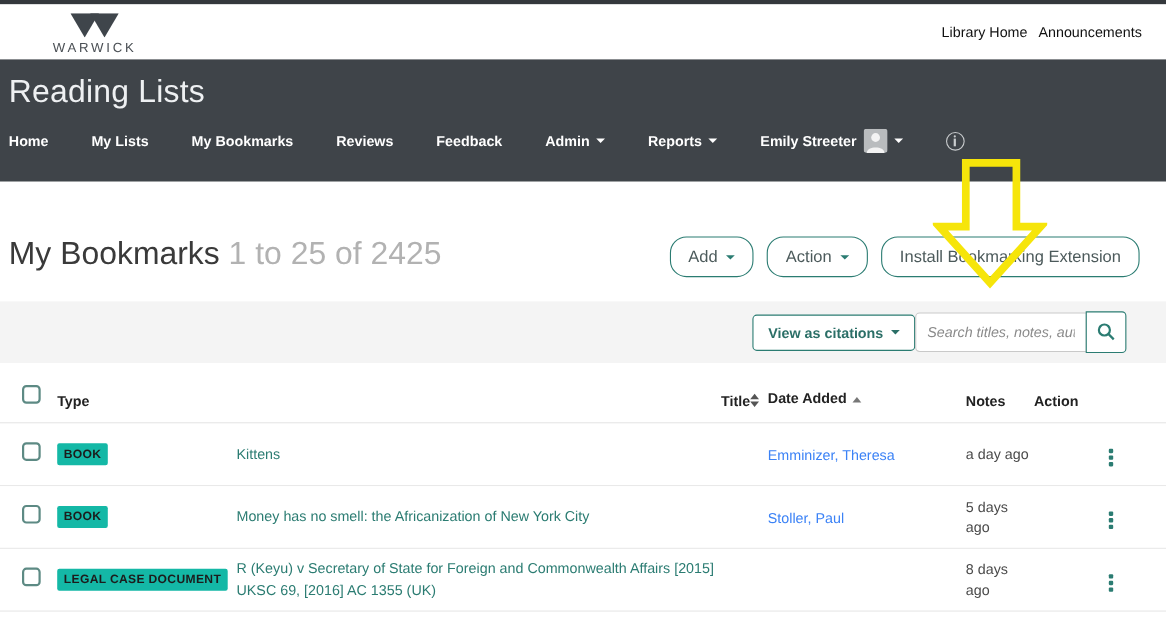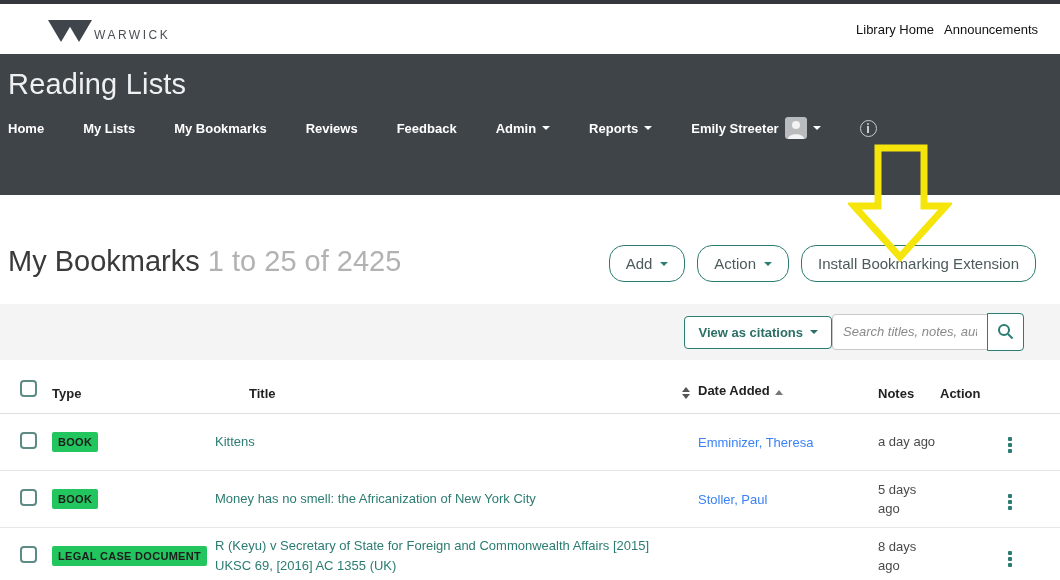--- a/index.html
+++ b/index.html
@@ -3,27 +3,27 @@
 <meta charset="utf-8">
 <style>
   * { margin:0; padding:0; box-sizing:border-box; }
   html,body { width:1060px; height:580px; overflow:hidden; background:#fff;
     font-family:"Liberation Sans", sans-serif; }
 
   
   .top-strip { height:4px; background:#34383c; }
   .topbar { height:50px; background:#fff; display:flex; align-items:center;
     justify-content:space-between; padding:0 22px 0 48px; }
-  .logo { display:flex; align-items:flex-end; gap:2px; margin-top:4px; }
+  .logo { display:flex; flex-direction:column; align-items:center; gap:2px; margin-top:4px; }
   .logo-word { font-size:12px; letter-spacing:2.5px; color:#4a4f54; }
   .top-links { display:flex; gap:10px; font-size:13px; color:#111; }
   .top-links a { color:#111; text-decoration:none; cursor:pointer; }
 
   
-  .site-header { height:141px; background:#3f4449; padding:14px 0 0 8px; position:relative; }
+  .site-header { height:111px; background:#3f4449; padding:14px 0 0 8px; position:relative; }
   .site-title { color:#eef0f2; font-size:29px; font-weight:400; letter-spacing:.2px; }
   .main-nav { display:flex; align-items:center; gap:39px; margin-top:16px; }
   .main-nav .nav-item { color:#fff; font-size:13px; font-weight:700; cursor:pointer;
     display:flex; align-items:center; gap:6px; white-space:nowrap; }
   .caret { width:0; height:0; border-left:4px solid transparent;
     border-right:4px solid transparent; border-top:4px solid currentColor; display:inline-block; }
   .avatar { width:22px; height:22px; border-radius:3px; overflow:hidden; display:inline-block; }
   .info-badge { width:17px; height:17px; border:1px solid #c9ccce; border-radius:50%;
     display:inline-flex; align-items:center; justify-content:center; }
   .info-glyph { display:inline-flex; flex-direction:column; align-items:center; gap:1px; }
@@ -58,34 +58,34 @@
   .search-btn { width:37px; height:38px; margin-left:-1px; margin-top:-1px; background:#fff;
     border:1px solid #2b7c72; border-radius:0 4px 4px 0; display:flex; align-items:center;
     justify-content:center; cursor:pointer; }
 
   
   .thead, .trow { display:grid;
     grid-template-columns:32px 163px 483px 180px 62px 52px 1fr;
     padding:0 20px; column-gap:0; }
   .thead { align-items:end; padding-top:20px; padding-bottom:12px; border-bottom:1px solid #dedede; }
   .th { font-size:13px; font-weight:700; color:#222; }
-  .th-title-wrap { display:flex; justify-content:space-between; align-items:flex-end; padding-right:8px;margin-left:34px; }
+  .th-title-wrap { display:flex; justify-content:flex-end; align-items:flex-end; padding-right:8px; }
   .sort-updown { display:inline-flex; flex-direction:column; gap:2px; margin-bottom:2px; }
   .tri-up { width:0; height:0; border-left:4px solid transparent; border-right:4px solid transparent;
     border-bottom:5px solid #555; }
   .tri-down { width:0; height:0; border-left:4px solid transparent; border-right:4px solid transparent;
     border-top:5px solid #555; }
   .th-date { line-height:1.45; }
   .sort-asc { display:inline-block; width:0; height:0; border-left:4px solid transparent;
     border-right:4px solid transparent; border-bottom:5px solid #777; margin-left:5px; }
 
   .trow { align-items:center; height:57px; border-bottom:1px solid #e7e7e7; background:#fff; }
   .cb { width:17px; height:17px; border:2px solid #5d8a84; border-radius:4px; background:#fff;
     display:inline-block; cursor:pointer; }
-  .badge { display:inline-block; background:#22c55e; color:#1c1c1c; font-size:11px;
+  .badge { display:inline-block; background:#14b8a6; color:#1c1c1c; font-size:11px;
     font-weight:700; padding:4px 6px; border-radius:2px; letter-spacing:.3px; white-space:nowrap; }
   .title-link { color:#2b7c72; font-size:13px; text-decoration:none; cursor:pointer;
     padding-right:30px; display:inline-block; line-height:1.55; }
   .author { color:#3b82f6; font-size:13px; }
   .date { color:#4a4a4a; font-size:13px; line-height:1.5; }
   .kebab { display:inline-flex; flex-direction:column; gap:2px; cursor:pointer;
     padding:4px 6px; margin-left:10px; }
   .kebab i { width:4px; height:4px; background:#2b7c72; border-radius:1px; }
 </style>
 </head>

